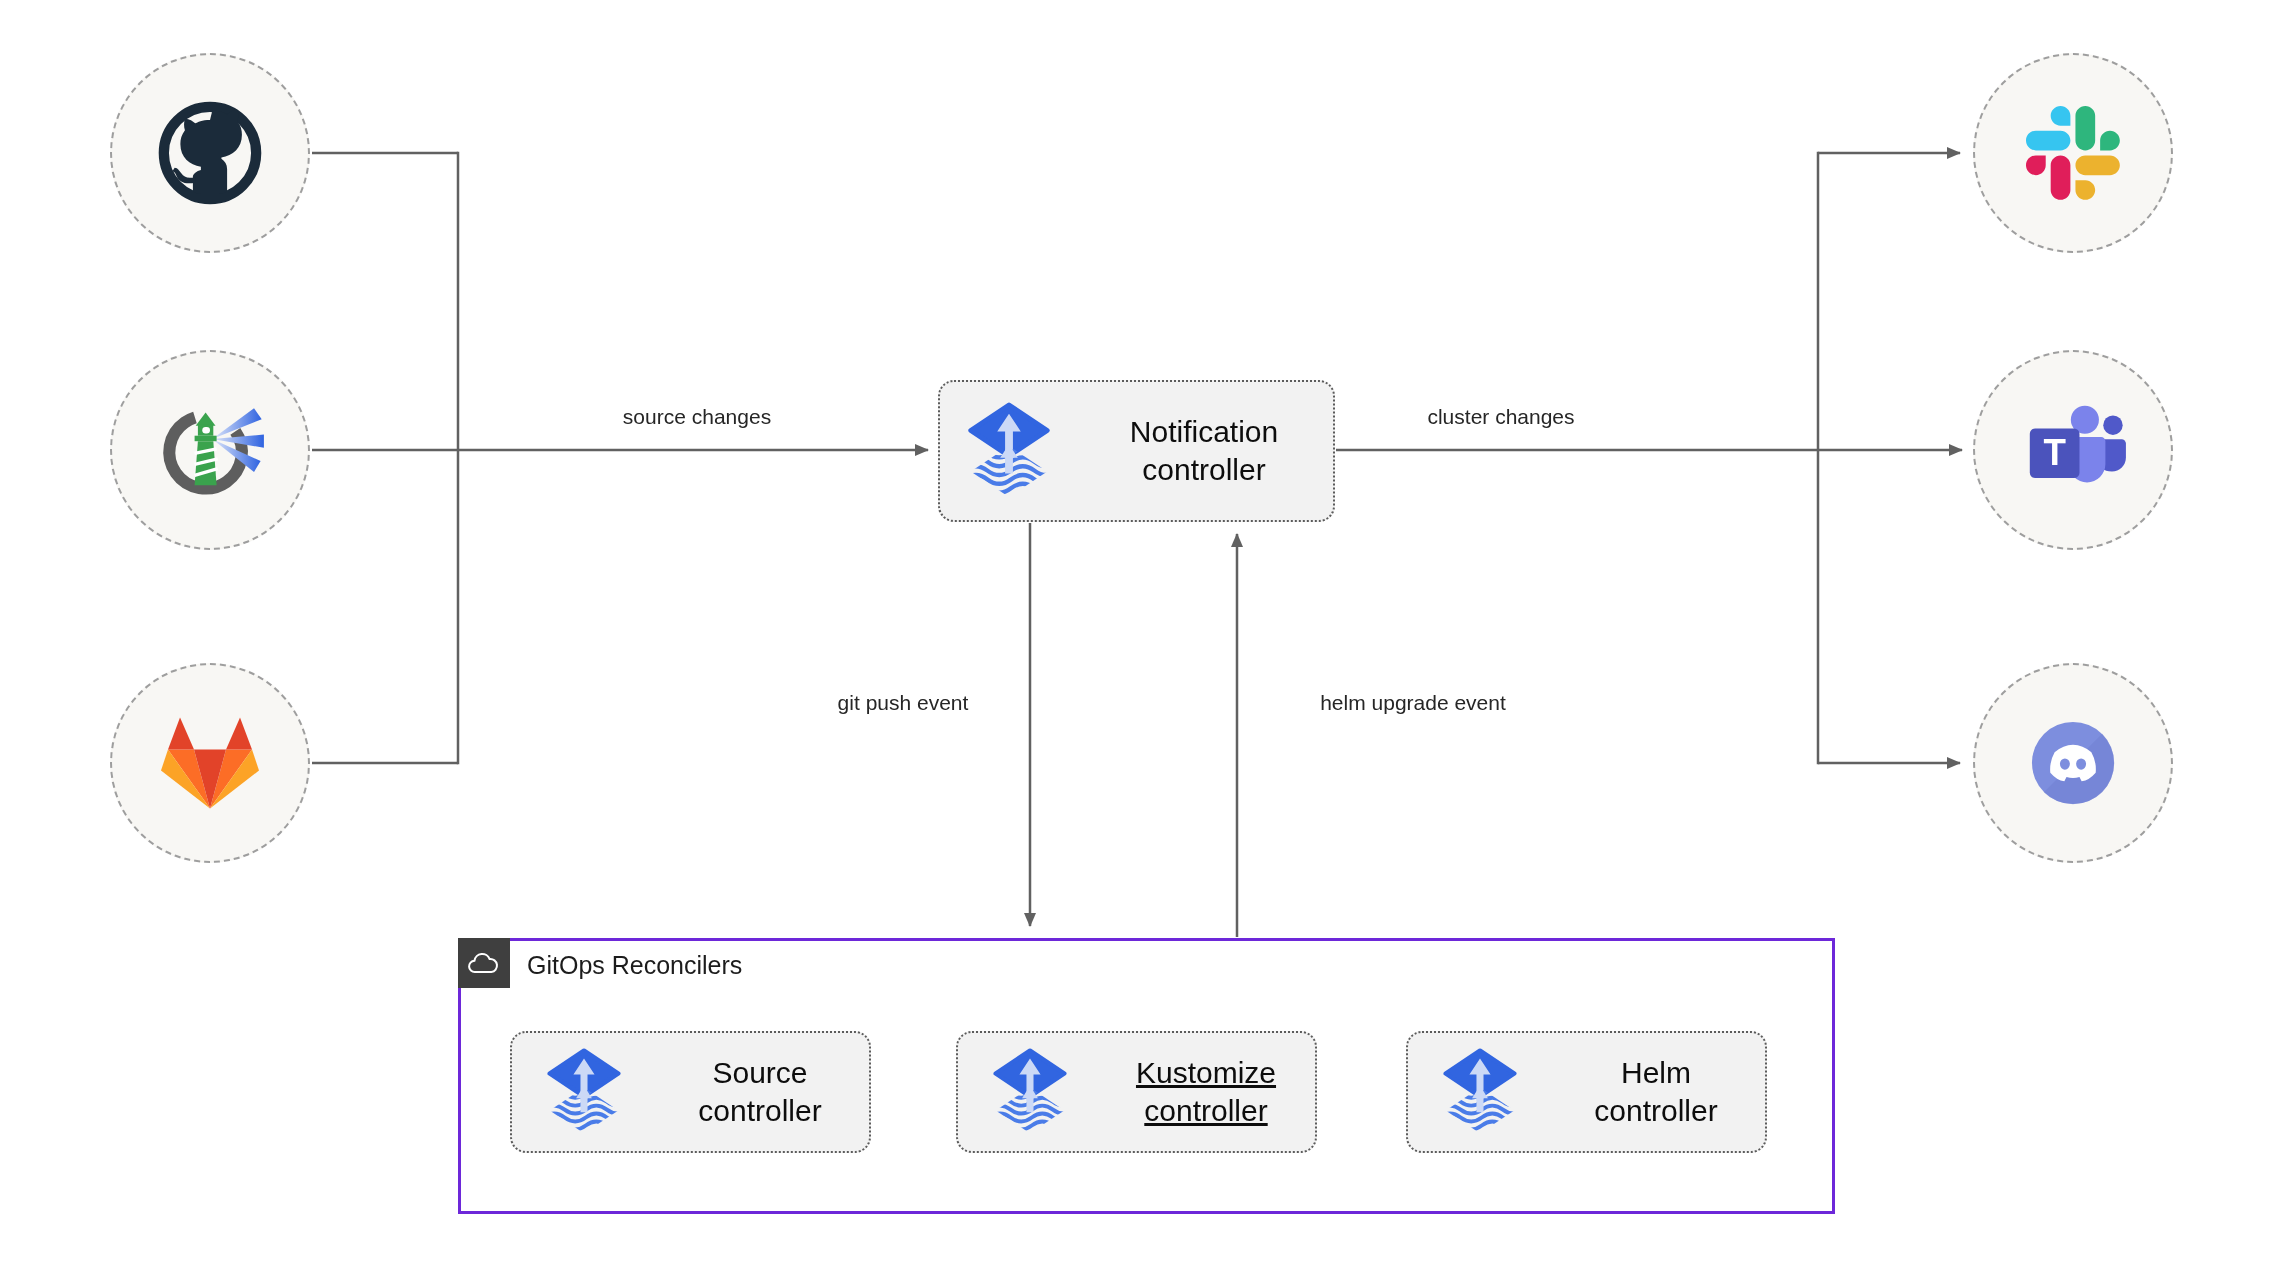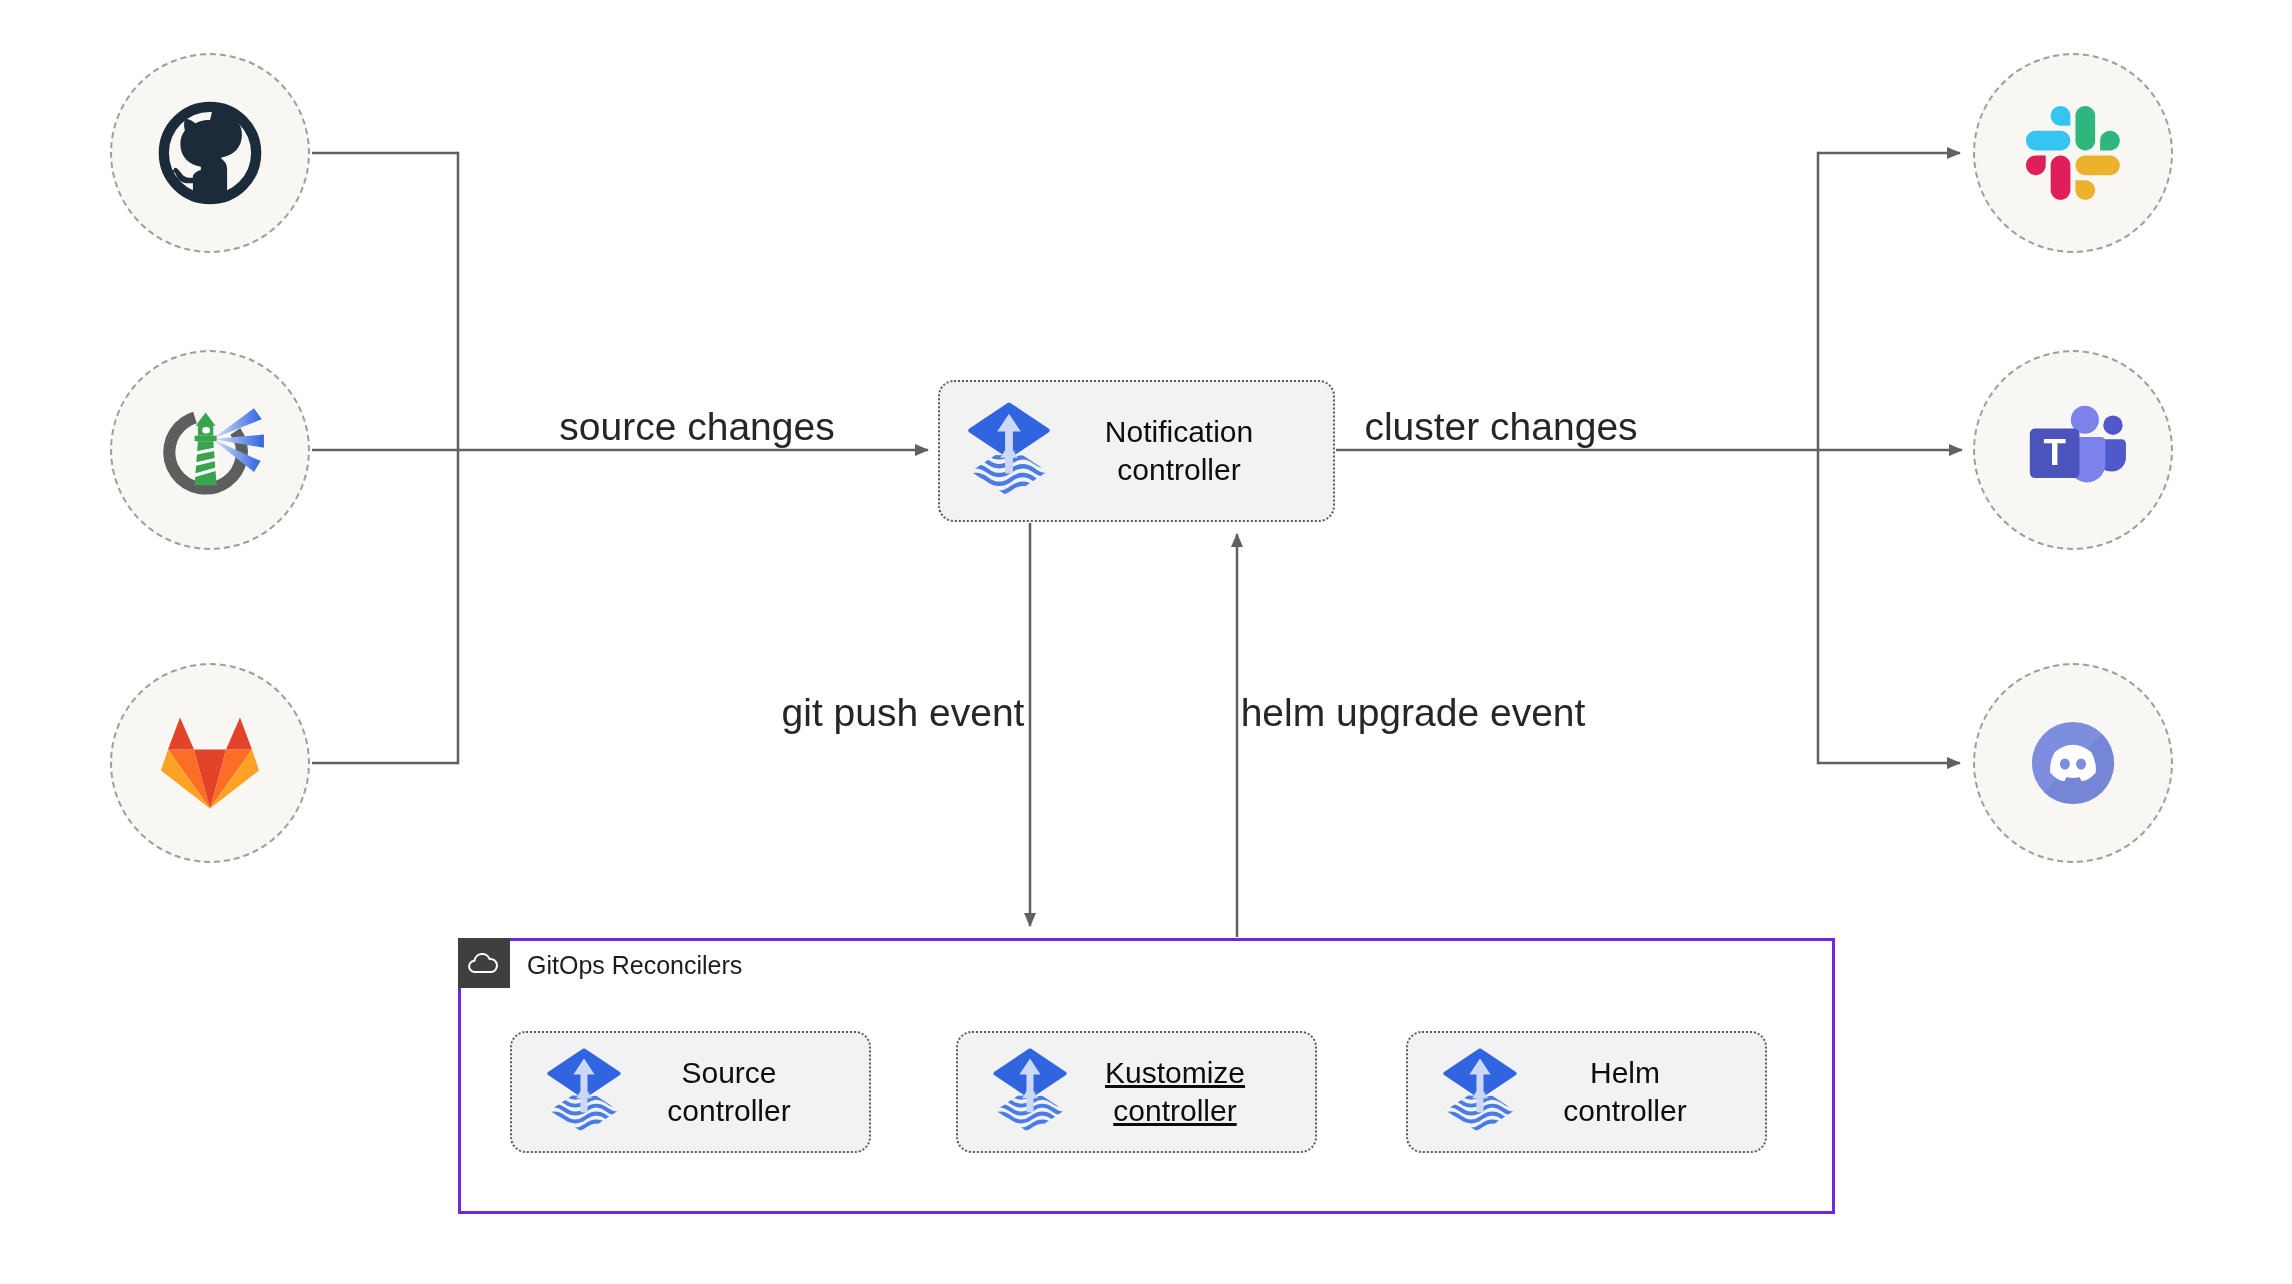--- a/index.html
+++ b/index.html
@@ -10,40 +10,40 @@
   .abs{position:absolute;}
   
   .node-circle{
     width:200px;height:200px;border-radius:50%;
     background:#f8f7f4;border:2px dashed #9e9e9e;
     display:flex;align-items:center;justify-content:center;box-sizing:border-box;
   }
   
   .ctrl-box{
     background:#f2f2f2;border:2px dotted #5b5b5b;border-radius:16px;
-    display:flex;align-items:center;box-sizing:border-box;
+    display:flex;align-items:center;box-sizing:border-box;justify-content:space-between;
   }
   .ctrl-label{
     flex:1;text-align:center;font-size:30px;line-height:38px;color:#0d0d0d;
     padding:0 14px 0 6px;white-space:normal;
   }
   .flux-wrap{flex:0 0 auto;display:flex;align-items:center;justify-content:center;}
   
   .group-box{
     border:3px solid #6d28d9;background:#ffffff;box-sizing:border-box;
   }
   .group-tab{
     position:absolute;left:-3px;top:-3px;width:52px;height:50px;background:#3f3f3f;
     display:flex;align-items:center;justify-content:center;
   }
   .group-title{
     position:absolute;left:66px;top:10px;font-size:25px;color:#1c1c1c;white-space:nowrap;
   }
   .edge-label{
-    position:absolute;transform:translateX(-50%);font-size:39px;color:#262626;white-space:nowrap;
+    position:absolute;transform:translateX(-50%);font-size:21px;color:#262626;white-space:nowrap;
   }
   svg.overlay{position:absolute;left:0;top:0;pointer-events:none;}
 </style>
 </head>
 <body>
 
 <div id="canvas">
 
   <svg width="0" height="0" style="position:absolute" aria-hidden="true">
     <defs>

